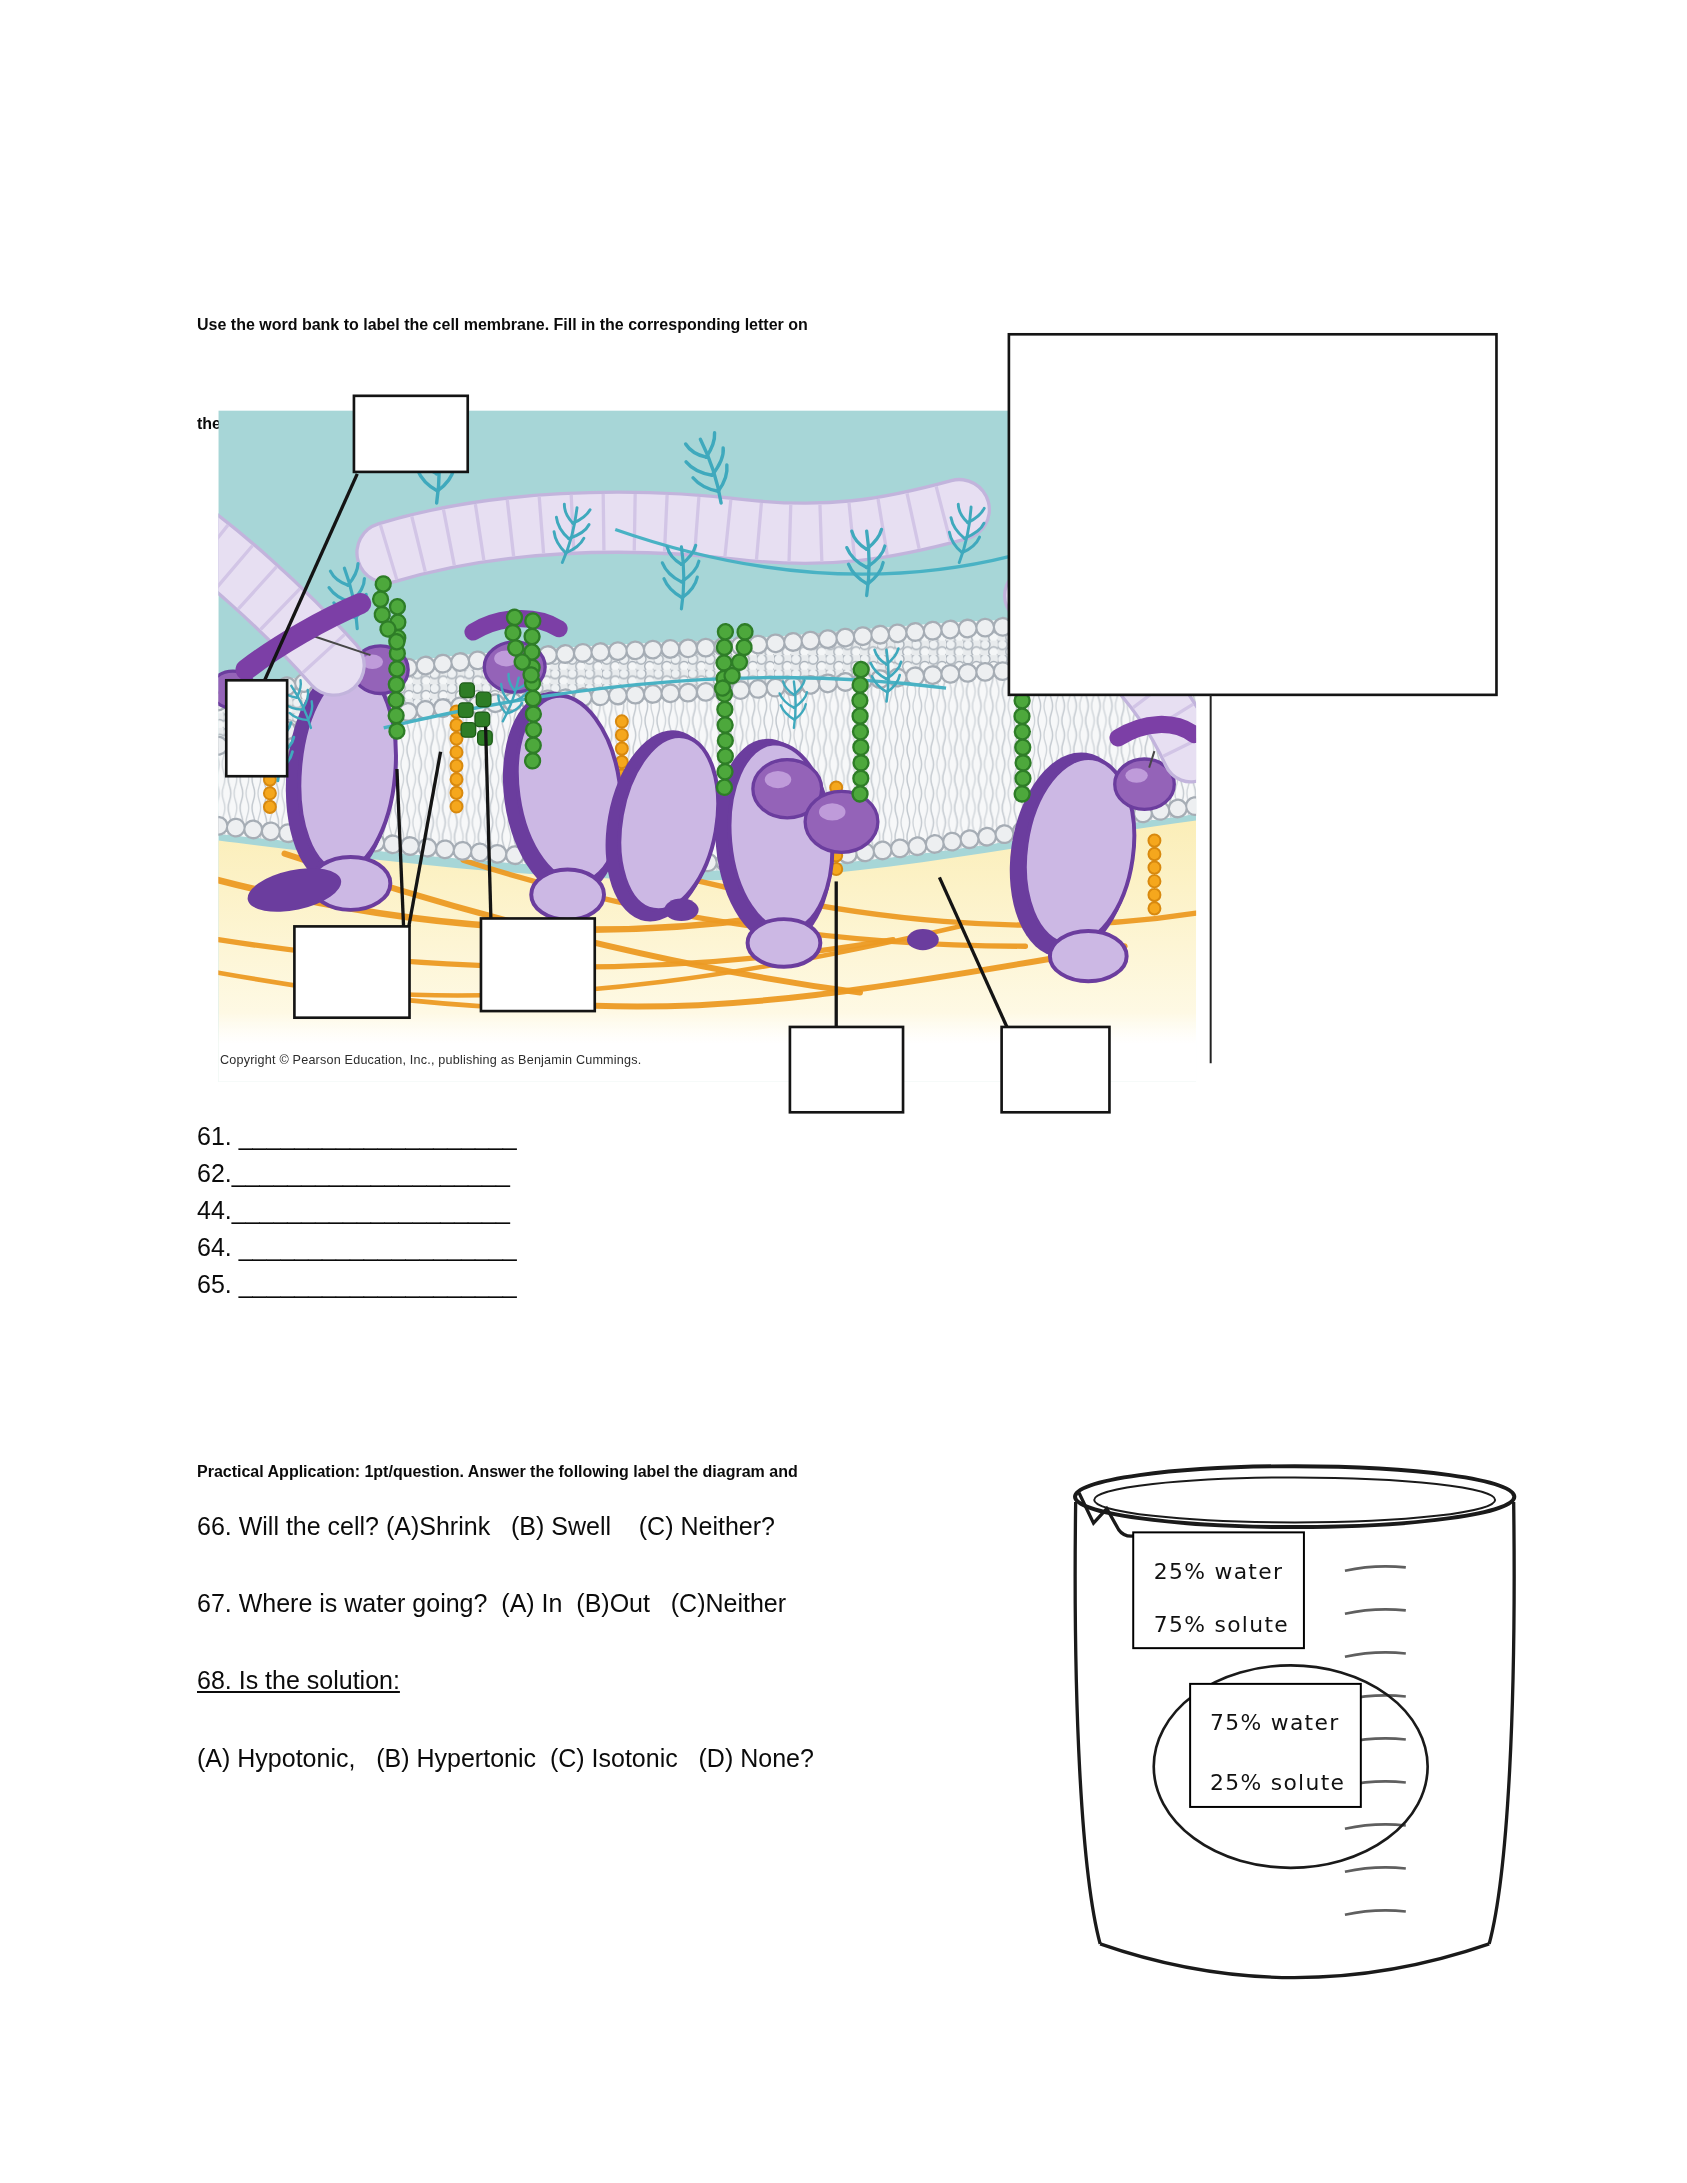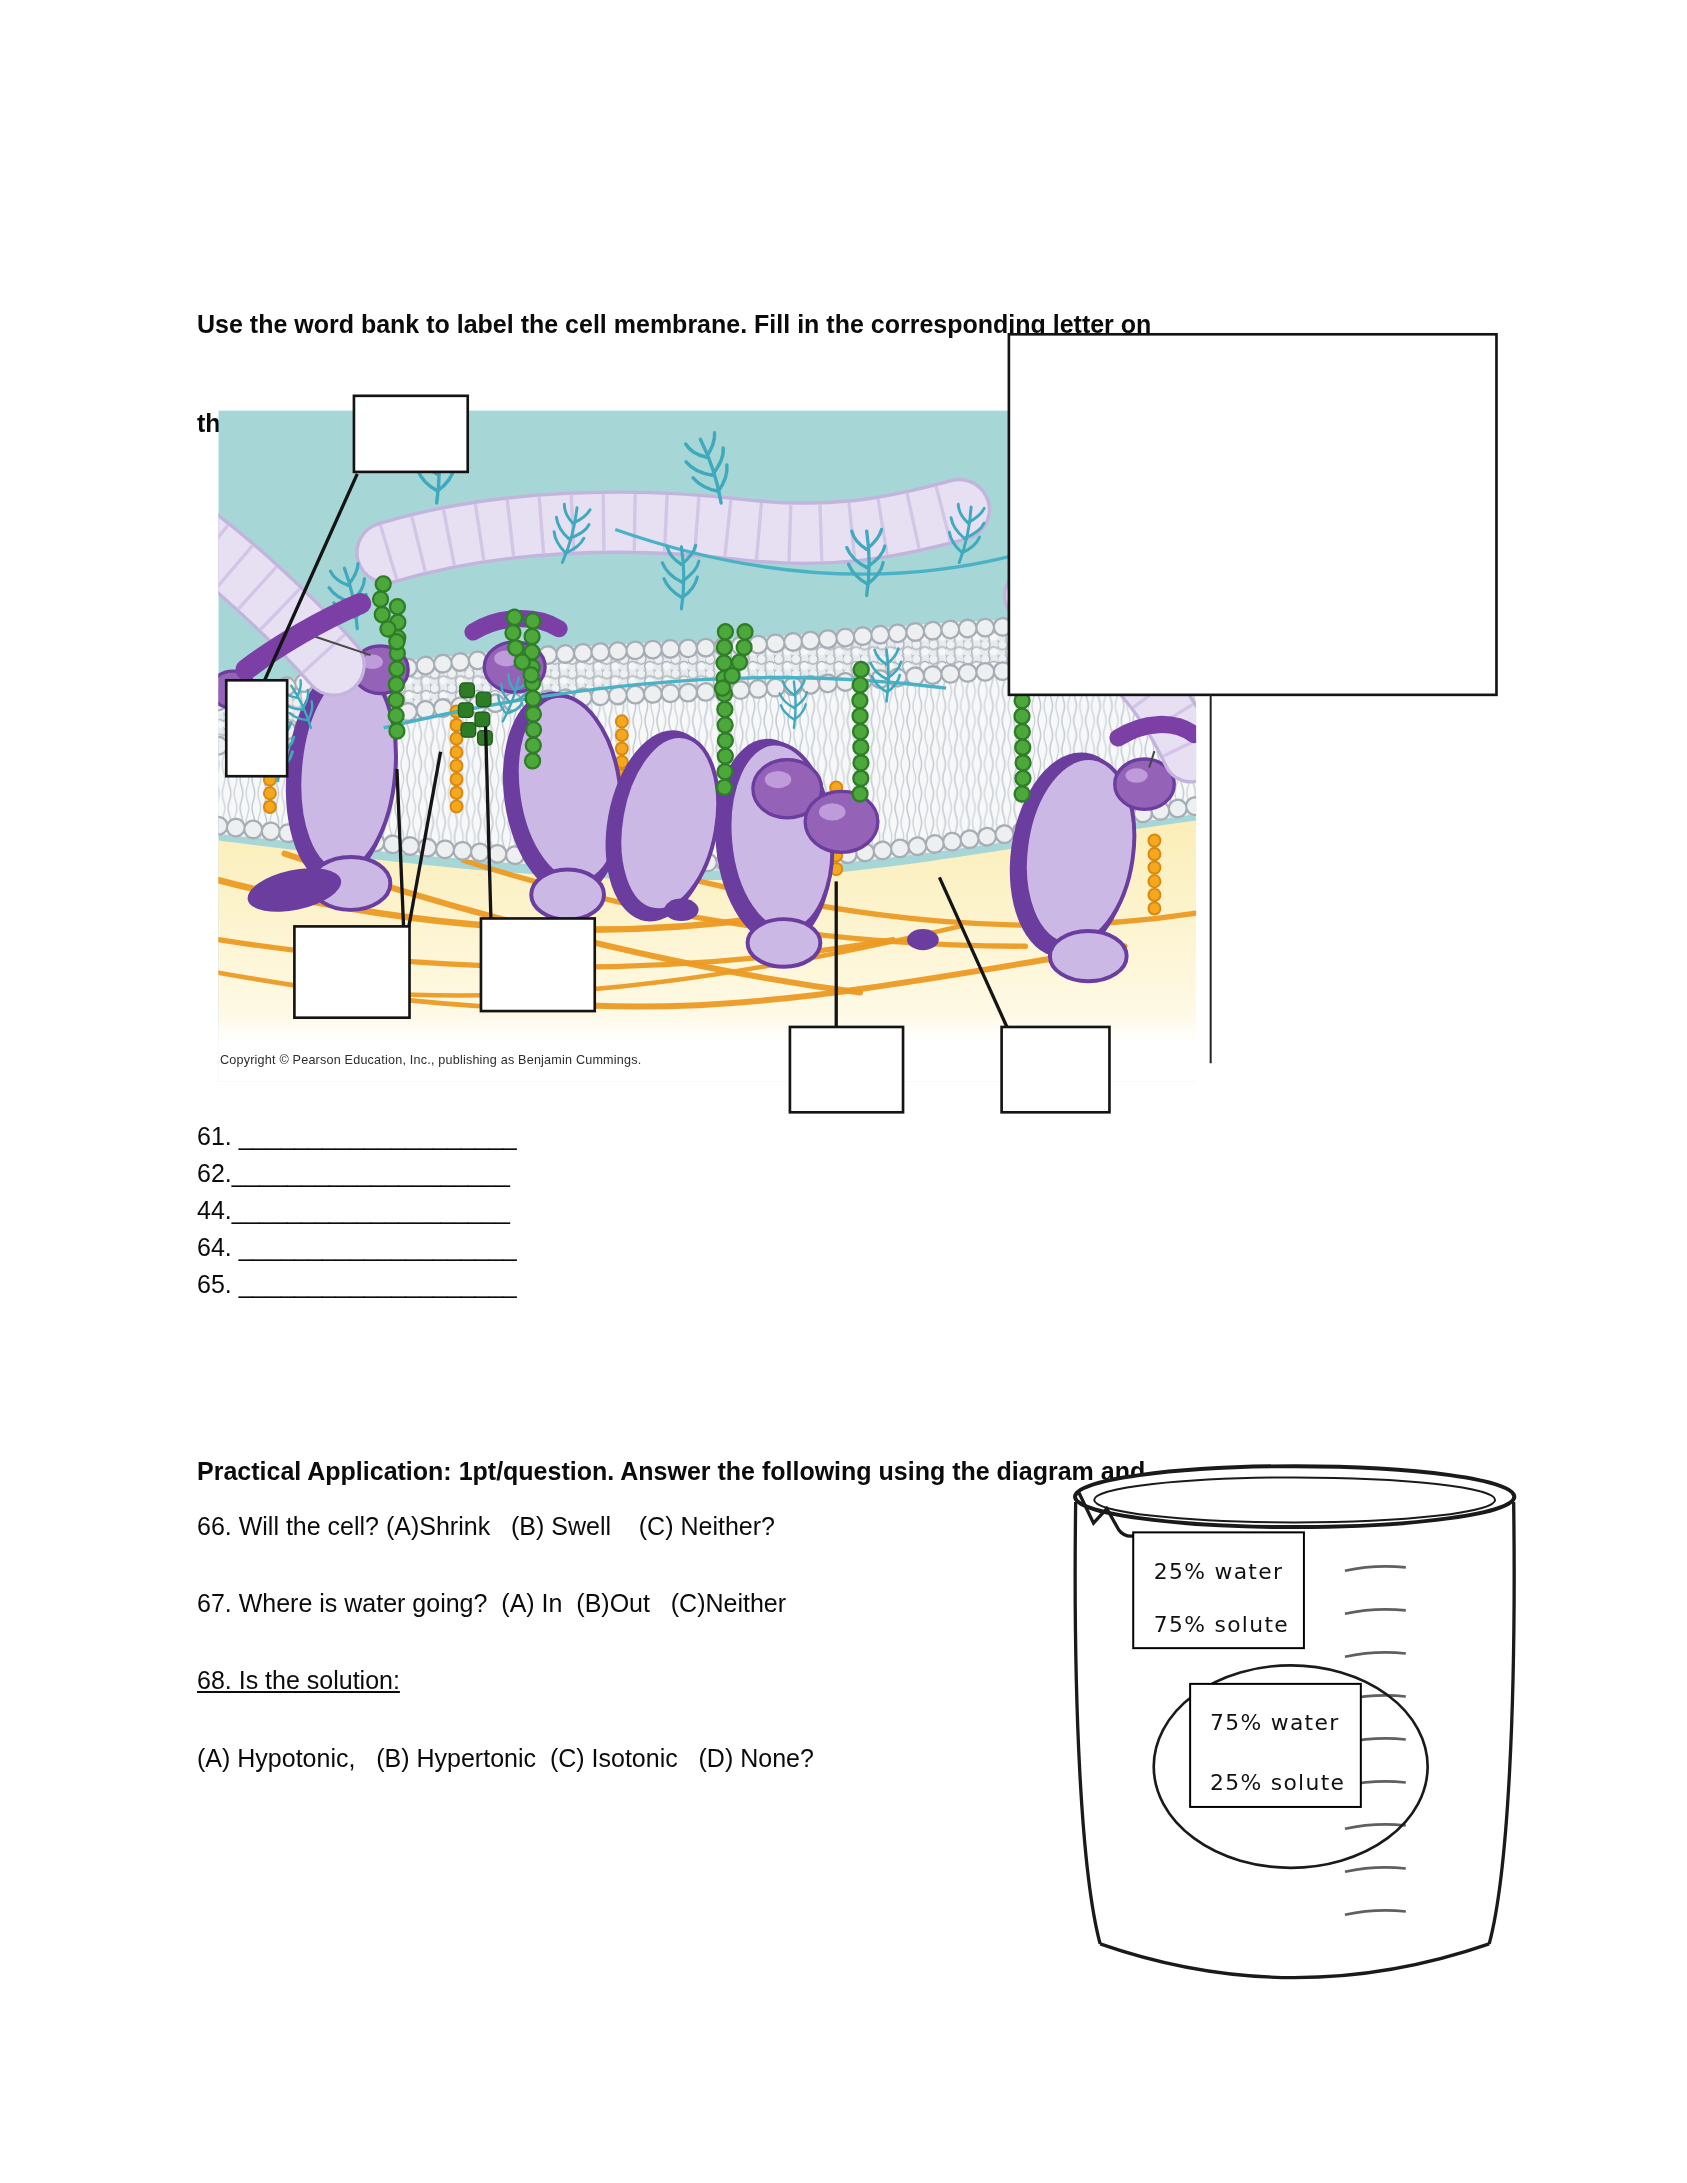--- a/index.html
+++ b/index.html
@@ -1,19 +1,19 @@
 <!DOCTYPE html>
 <html style="font-size:10.6px"><head>
 <meta charset="utf-8">
 <style>
   html,body{margin:0;padding:0;background:#e8e8e8;}
   #page{position:relative;width:1687px;height:2183px;background:#ffffff;overflow:hidden;
         font-family:"Liberation Sans", sans-serif;color:#0b0b0b;}
   .abs{position:absolute;}
-  .h-bold{font-size:25px;font-weight:bold;line-height:33px;white-space:pre;}
+  .h-bold{font-size:16px;font-weight:bold;line-height:33px;white-space:pre;}
   .body-text{font-size:25px;font-weight:normal;line-height:33px;white-space:pre;}
   .blank-line{font-size:25px;line-height:37px;white-space:pre;}
   .copyright{font-size:12.6px;color:#2c2c2c;letter-spacing:0.2px;white-space:pre;}
   svg{display:block;}
   
   .lblbox{fill:#ffffff;stroke:#141414;stroke-width:4;}
   .pline{stroke:#141414;stroke-width:5;fill:none;}
   .bdU{stroke:#a6adb5;stroke-width:30;fill:none;stroke-linecap:round;stroke-dasharray:.5 26;}
   .bdO{stroke:#edeff1;stroke-width:23;fill:none;stroke-linecap:round;stroke-dasharray:.5 26;}
   .gU{stroke:#2e7d27;stroke-width:26;fill:none;stroke-linecap:round;stroke-dasharray:.5 23;}
@@ -281,21 +281,21 @@
 
   <div class="abs" style="left:197px;top:1118px;">
     <div class="blank-line">61. ____________________</div>
     <div class="blank-line">62.____________________</div>
     <div class="blank-line">44.____________________</div>
     <div class="blank-line">64. ____________________</div>
     <div class="blank-line">65. ____________________</div>
   </div>
 
   <div class="abs h-bold" style="left:197px;top:1389px;">
-    <span style="display:block">Practical Application: 1pt/question. Answer the following using the diagram and</span>
+    <span style="display:block">Practical Application: 1pt/question. Answer the following label the diagram and</span>
   </div>
   <div class="abs body-text" style="left:197px;top:1510px;">66. Will the cell? (A)Shrink   (B) Swell    (C) Neither?</div>
   <div class="abs body-text" style="left:197px;top:1587px;">67. Where is water going?  (A) In  (B)Out   (C)Neither</div>
   <div class="abs body-text" style="left:197px;top:1664px;text-decoration:underline;">68. Is the solution:</div>
   <div class="abs body-text" style="left:197px;top:1742px;">(A) Hypotonic,   (B) Hypertonic  (C) Isotonic   (D) None?</div>
 
   <svg class="abs" style="left:1059px;top:1449px;" width="470" height="569" viewBox="0 0 710 860">
 
     <path d="M25,80 C21,380 33,640 62,748 Q355,852 650,748 C679,640 691,380 687,80 Z" fill="#ffffff" stroke="none"></path>
     <path class="bk" stroke-width="5" d="M25,80 C21,380 33,640 62,748"></path>

